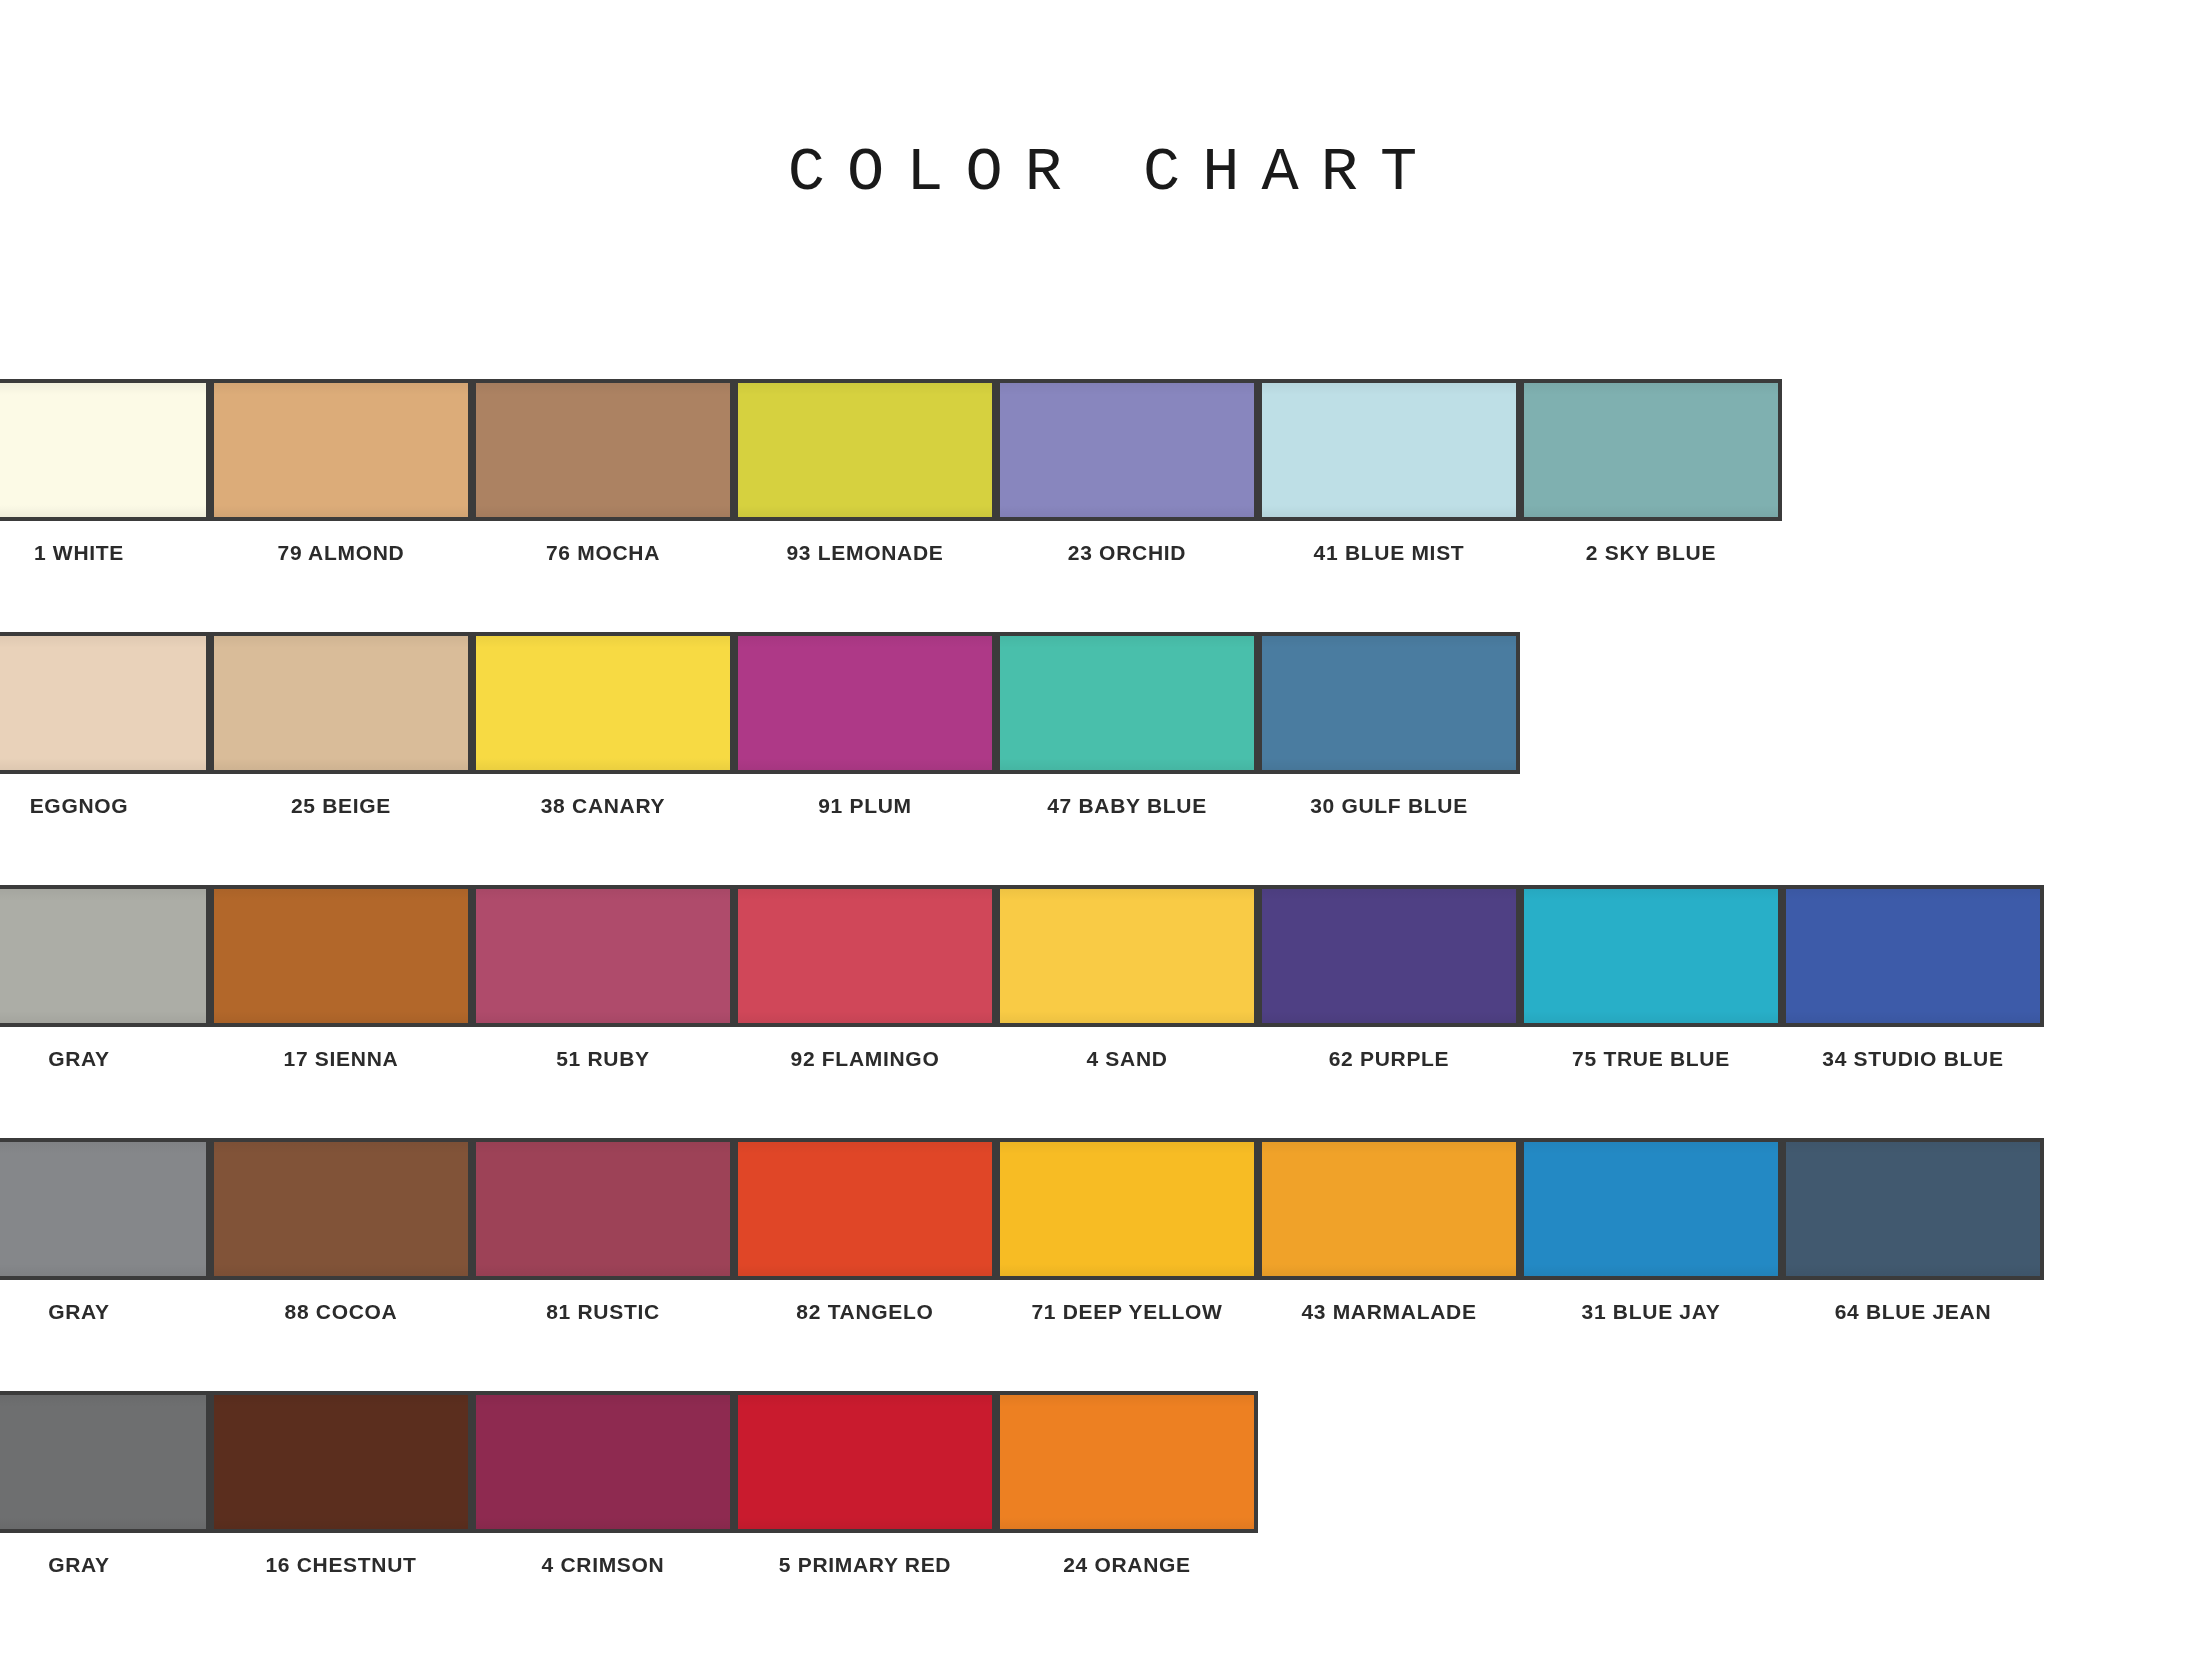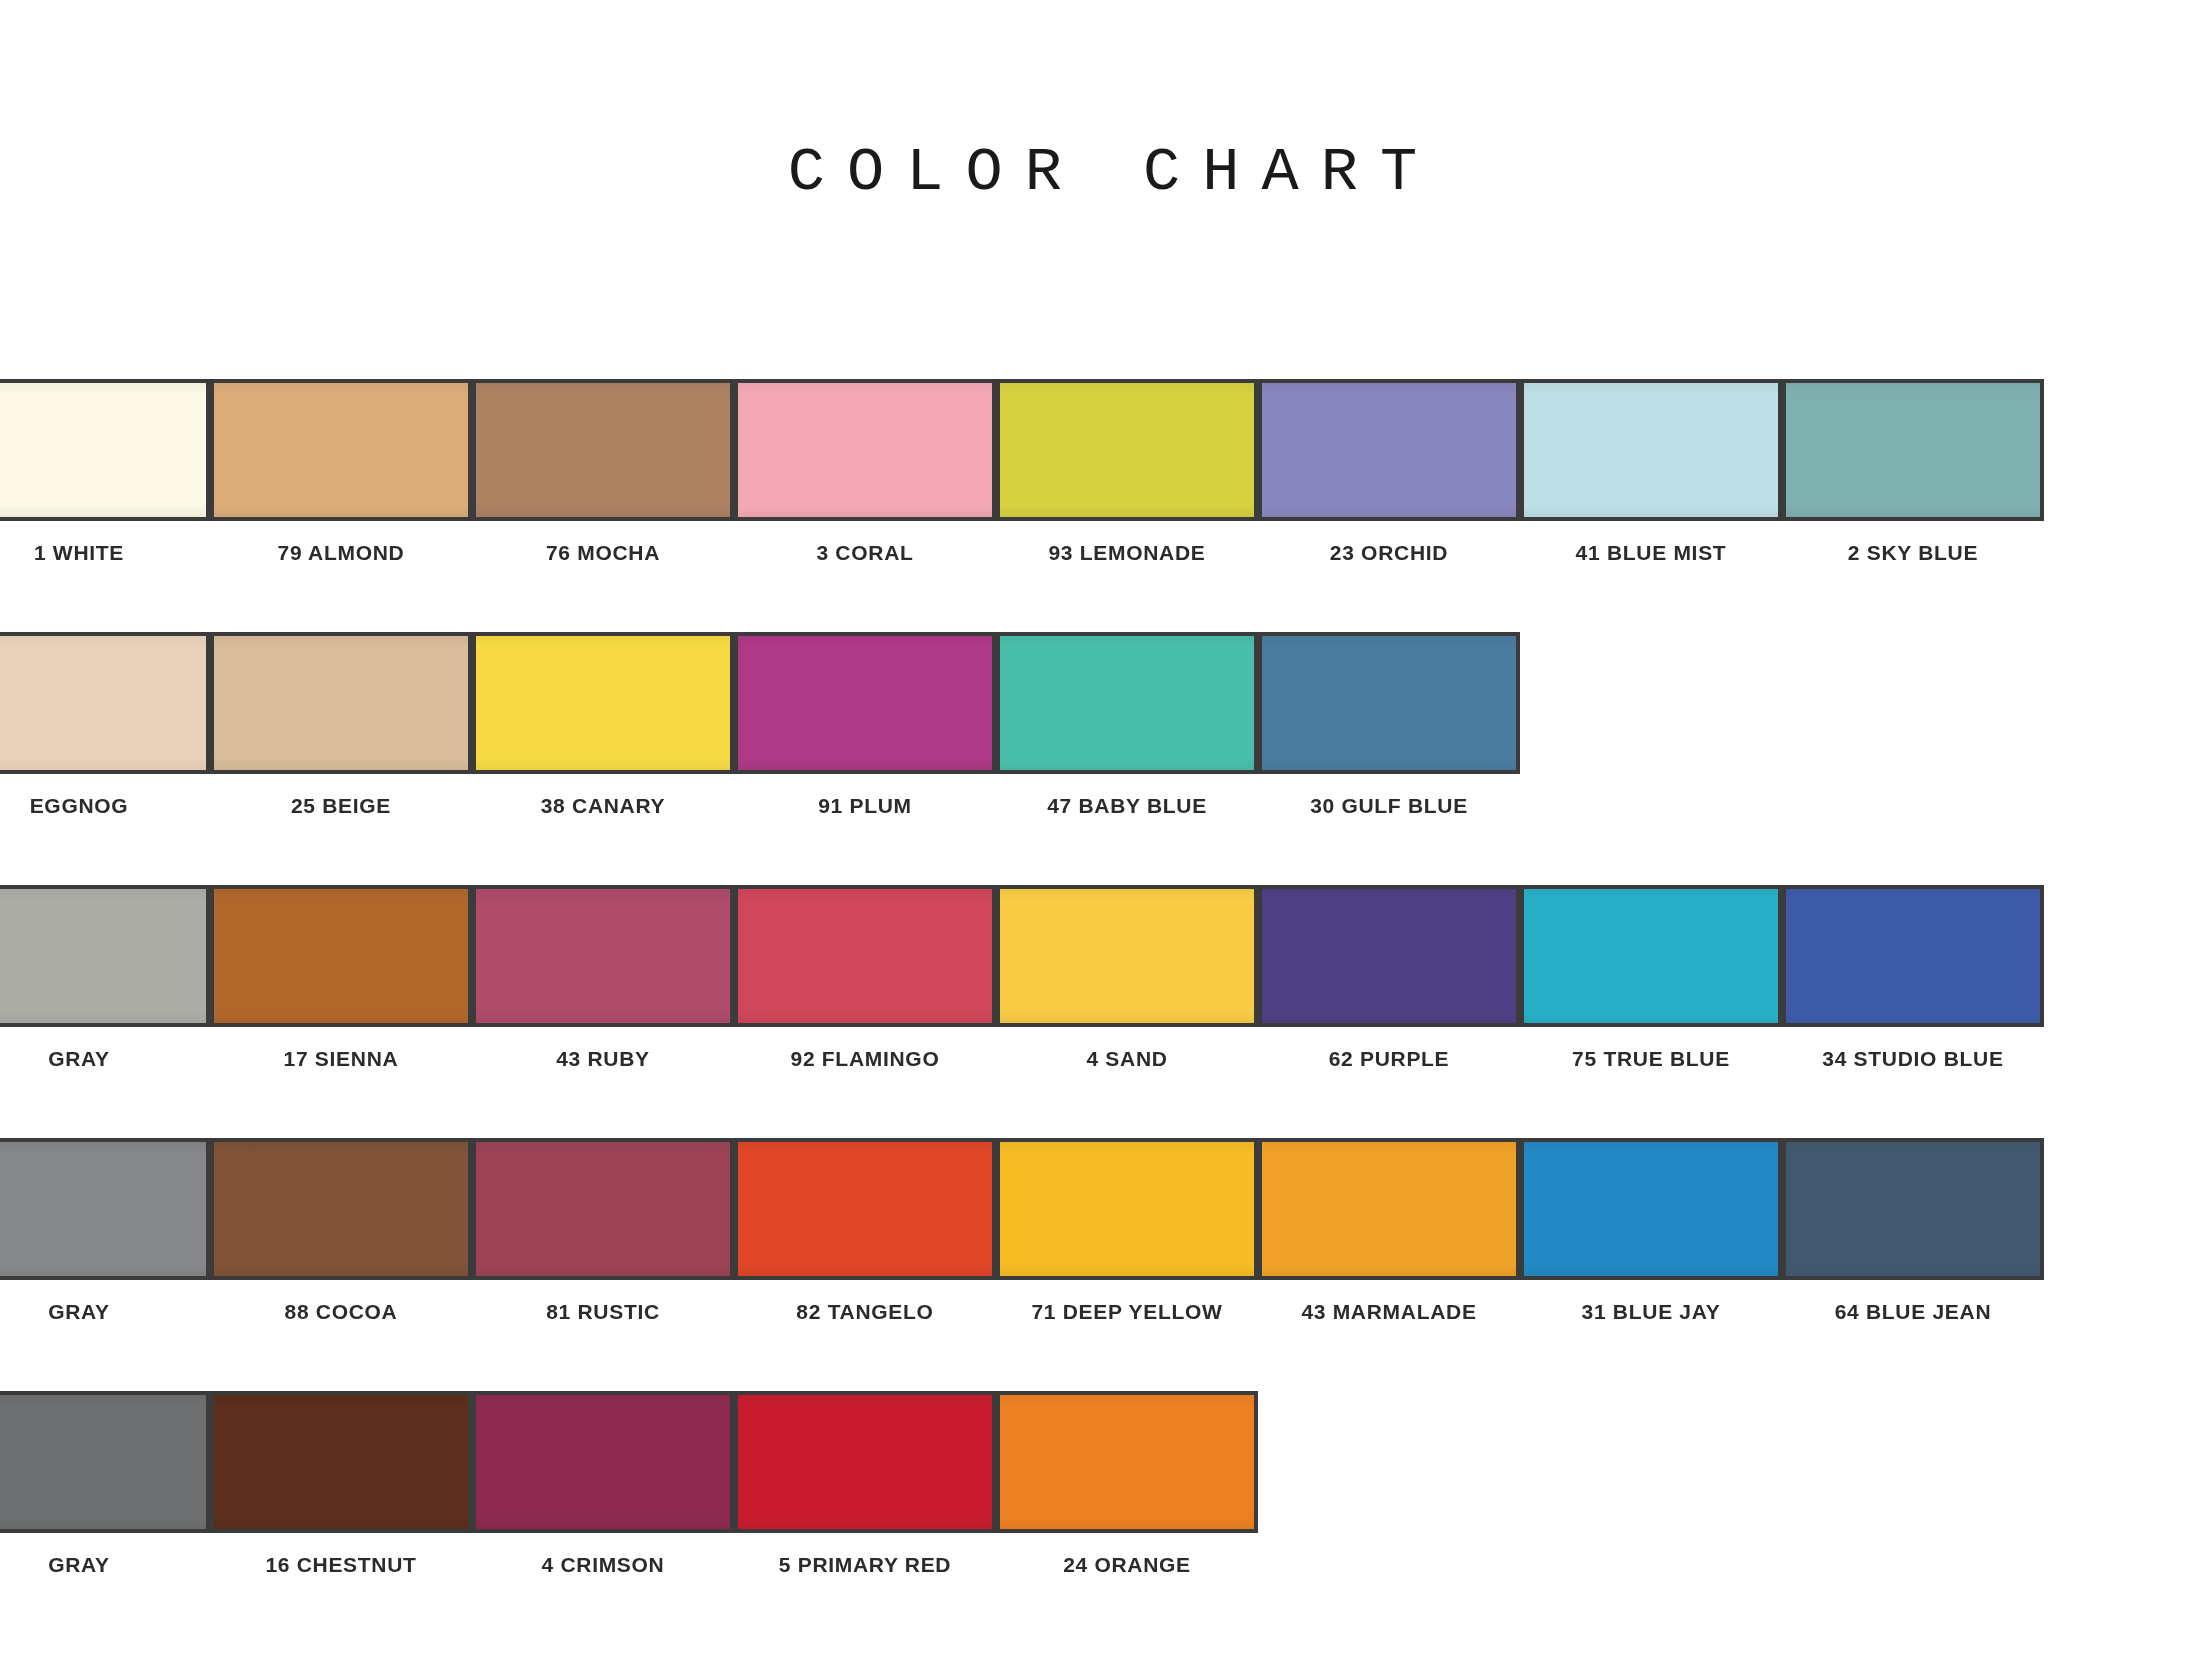--- a/index.html
+++ b/index.html
@@ -109,24 +109,20 @@
         </div>
         <div class="swatch-cell">
           <div class="swatch-box" title="79 ALMOND" style="background-color: rgb(220, 172, 121); border-color: rgb(59, 59, 59);"></div>
           <div class="swatch-label">79 ALMOND</div>
         </div>
         <div class="swatch-cell">
           <div class="swatch-box" title="76 MOCHA" style="background-color: rgb(172, 130, 98); border-color: rgb(59, 59, 59);"></div>
           <div class="swatch-label">76 MOCHA</div>
         </div>
         <div class="swatch-cell">
-          <div class="swatch-box" title="3 CORAL" style="background-color: rgb(244, 168, 181); border-color: rgb(59, 59, 59);"></div>
-          <div class="swatch-label">3 CORAL</div>
-        </div>
-        <div class="swatch-cell">
           <div class="swatch-box" title="93 LEMONADE" style="background-color: rgb(214, 209, 63); border-color: rgb(59, 59, 59);"></div>
           <div class="swatch-label">93 LEMONADE</div>
         </div>
         <div class="swatch-cell">
           <div class="swatch-box" title="29 ORCHID" style="background-color: rgb(136, 134, 190); border-color: rgb(59, 59, 59);"></div>
           <div class="swatch-label">23 ORCHID</div>
         </div>
         <div class="swatch-cell">
           <div class="swatch-box" title="41 BLUE MIST" style="background-color: rgb(190, 223, 230); border-color: rgb(59, 59, 59);"></div>
           <div class="swatch-label">41 BLUE MIST</div>
@@ -166,21 +162,21 @@
         <div class="swatch-cell">
           <div class="swatch-box" title="GRAY" style="background-color: rgb(172, 173, 166); border-color: rgb(59, 59, 59);"></div>
           <div class="swatch-label">GRAY</div>
         </div>
         <div class="swatch-cell">
           <div class="swatch-box" title="17 SIENNA" style="background-color: rgb(178, 103, 42); border-color: rgb(59, 59, 59);"></div>
           <div class="swatch-label">17 SIENNA</div>
         </div>
         <div class="swatch-cell">
           <div class="swatch-box" title="67 RUBY" style="background-color: rgb(175, 75, 107); border-color: rgb(59, 59, 59);"></div>
-          <div class="swatch-label">43 RUBY</div>
+          <div class="swatch-label">51 RUBY</div>
         </div>
         <div class="swatch-cell">
           <div class="swatch-box" title="92 FLAMINGO" style="background-color: rgb(208, 71, 89); border-color: rgb(59, 59, 59);"></div>
           <div class="swatch-label">92 FLAMINGO</div>
         </div>
         <div class="swatch-cell">
           <div class="swatch-box" title="4 SAND" style="background-color: rgb(249, 203, 69); border-color: rgb(59, 59, 59);"></div>
           <div class="swatch-label">4 SAND</div>
         </div>
         <div class="swatch-cell">

